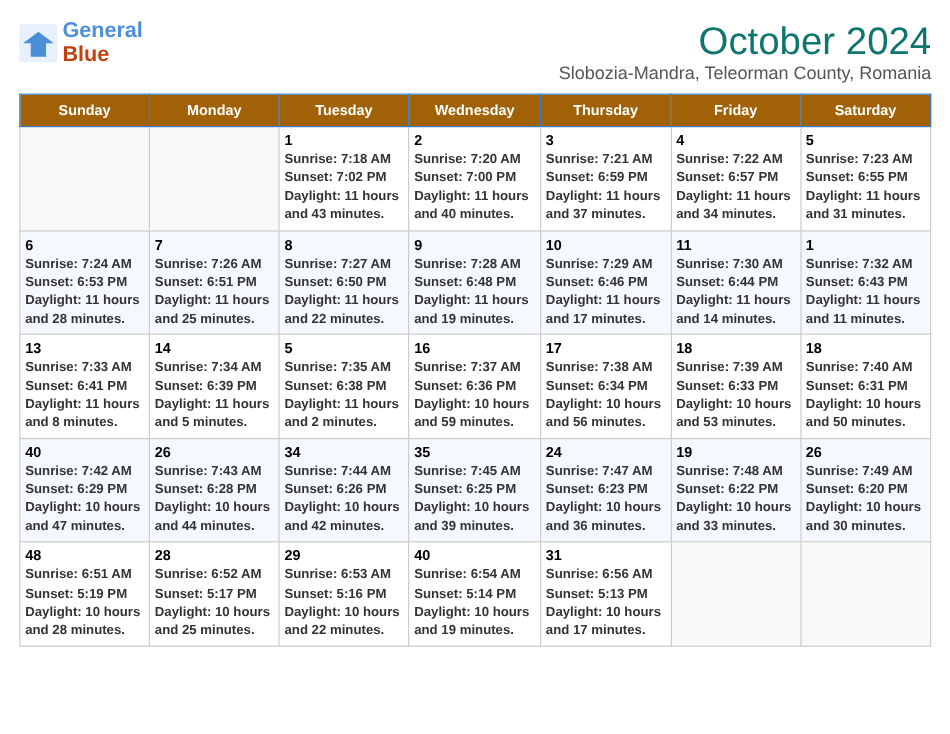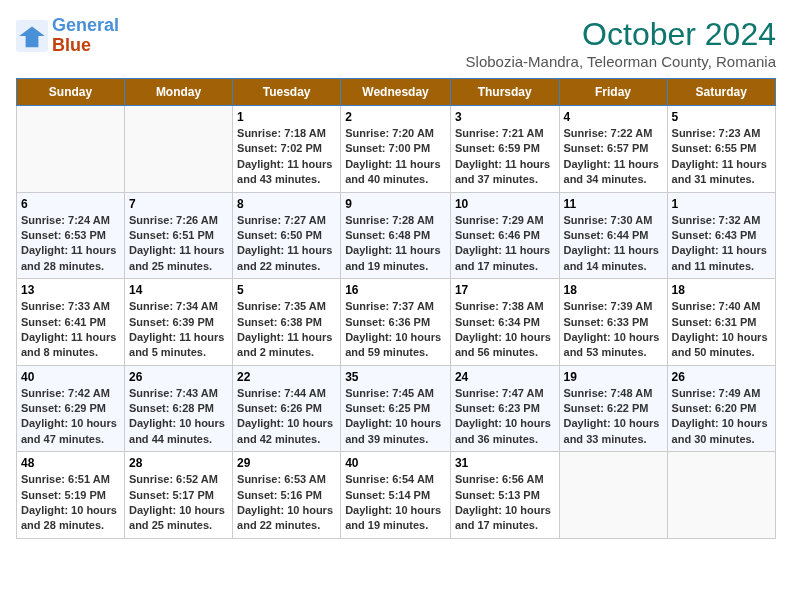--- a/index.html
+++ b/index.html
@@ -248,21 +248,21 @@
           Sunrise: 7:42 AM<br>Sunset: 6:29 PM<br>Daylight: 10 hours and 47 minutes.
         </div>
         </td>
         <td>
           <span class="day-num">26</span>
         <div class="day-info">
           Sunrise: 7:43 AM<br>Sunset: 6:28 PM<br>Daylight: 10 hours and 44 minutes.
         </div>
         </td>
         <td>
-          <span class="day-num">22</span>
+          <span class="day-num">34</span>
         <div class="day-info">
           Sunrise: 7:44 AM<br>Sunset: 6:26 PM<br>Daylight: 10 hours and 42 minutes.
         </div>
         </td>
         <td>
           <span class="day-num">35</span>
         <div class="day-info">
           Sunrise: 7:45 AM<br>Sunset: 6:25 PM<br>Daylight: 10 hours and 39 minutes.
         </div>
         </td>

